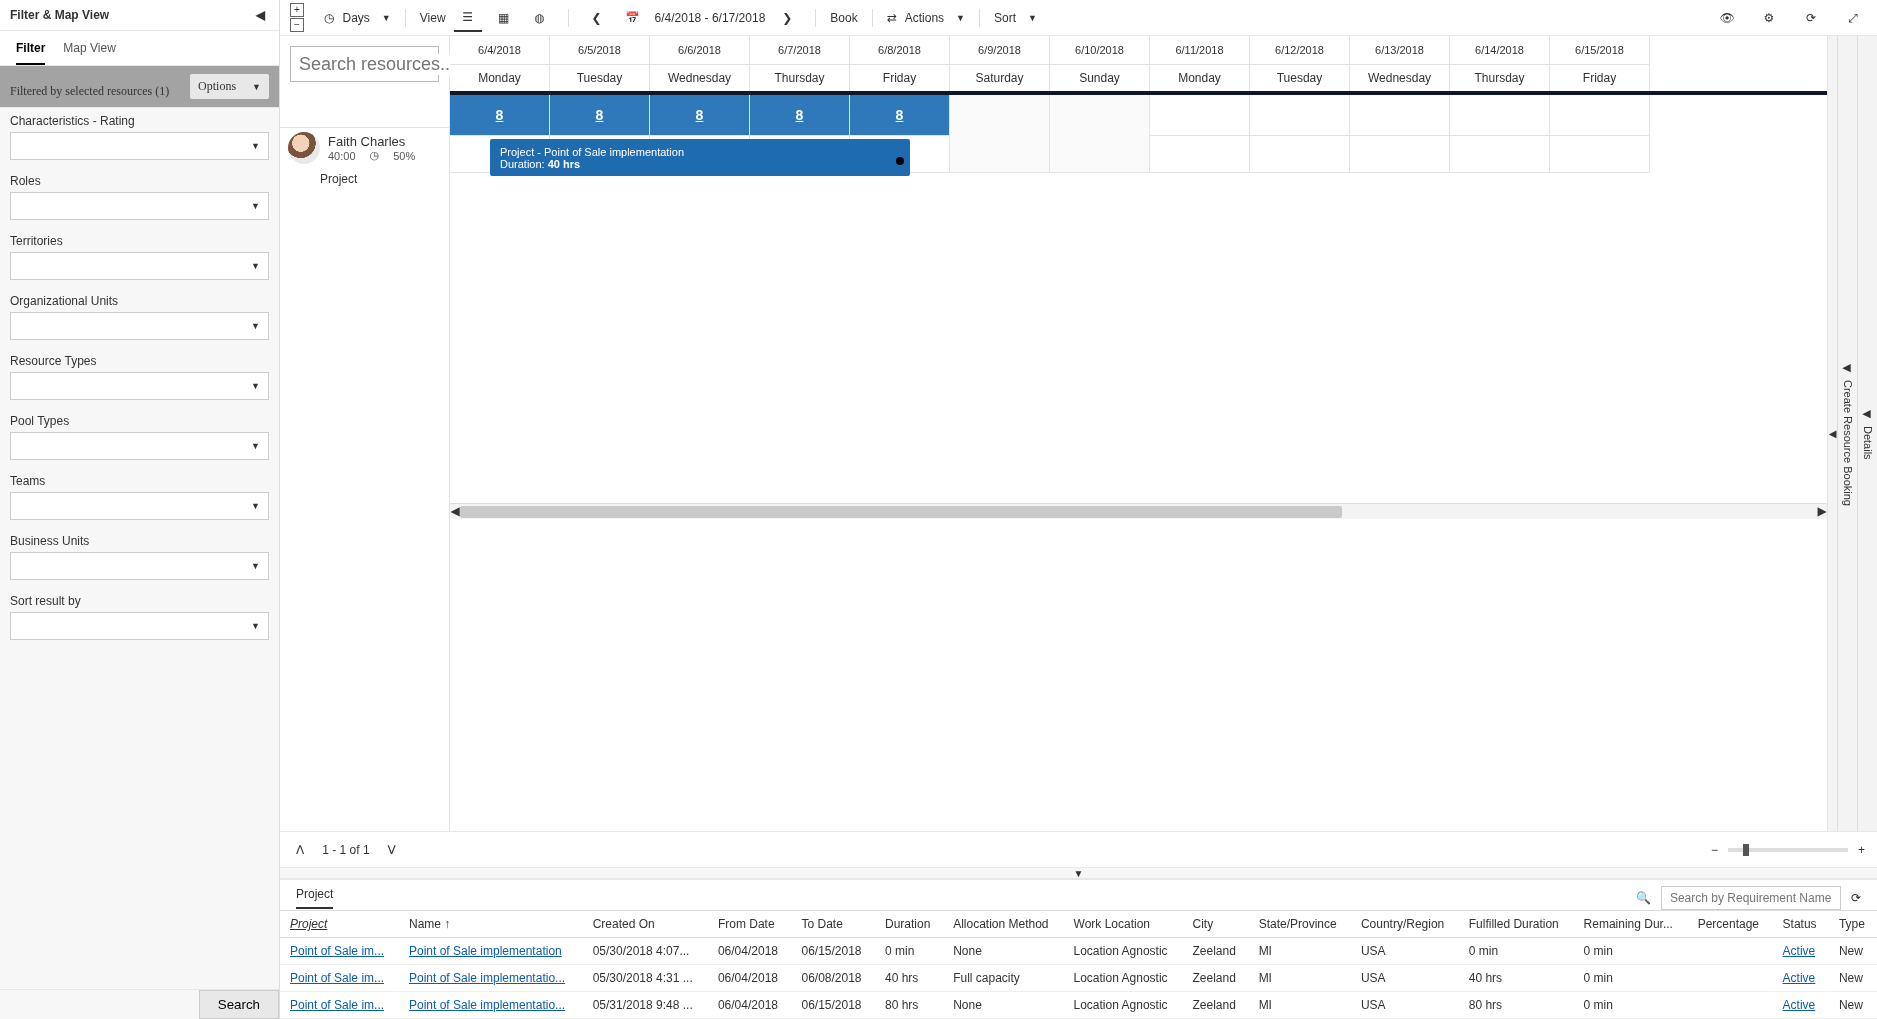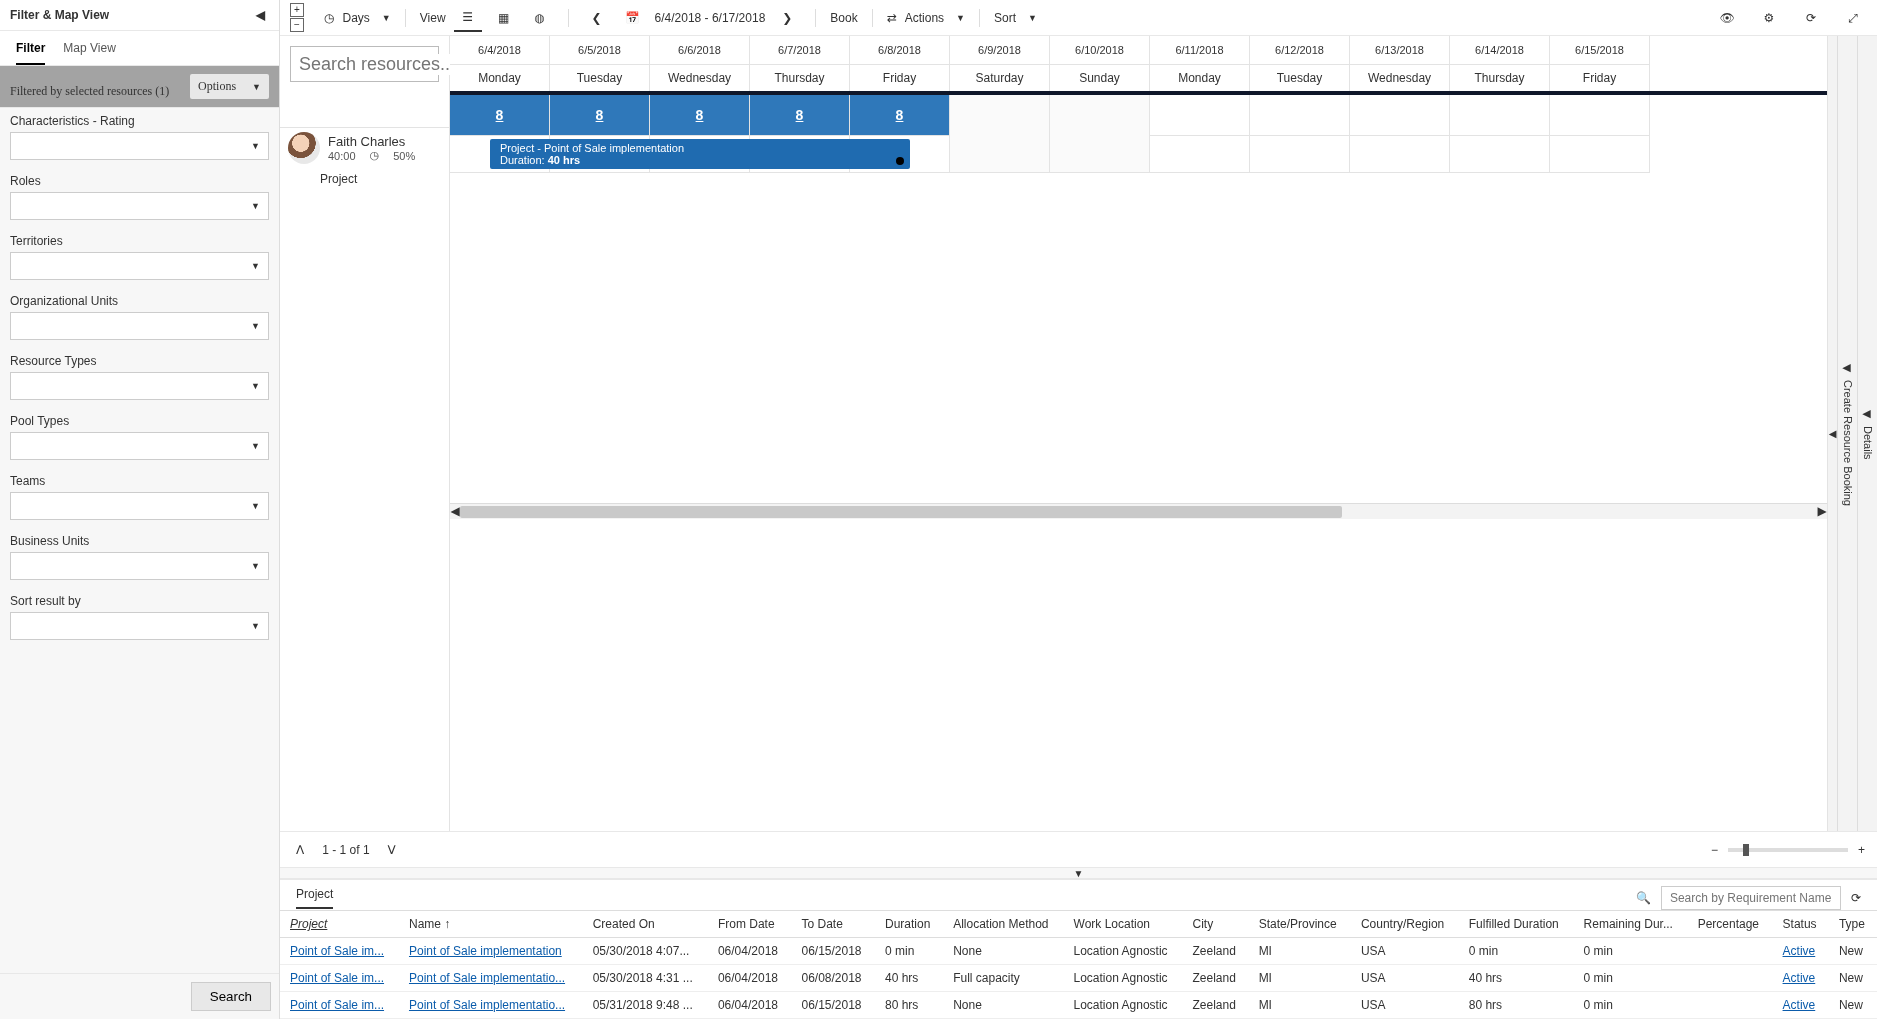--- a/index.html
+++ b/index.html
@@ -79,21 +79,20 @@
   height: 28px;
   border: 1px solid #ccc;
   background: #fff;
   position: relative;
   cursor: pointer;
 }
 .filter-select::after {
   content: "▼"; font-size:9px; position:absolute; right:8px; top:8px; color:#333;
 }
 .fp-foot {
-  padding: 8px;
   text-align: right;
   background: #f7f7f7;
   border-top: 1px solid #e8e8e8;
 }
 .fp-search-btn {
   padding: 6px 18px;
   background: #e8e8e8;
   border: 1px solid #ccc;
   cursor: pointer;
 }
@@ -141,21 +140,21 @@
 .sch-hcell { border-right:1px solid #e3e3e3; }
 .sch-date { font-size:11px; padding:8px 0; text-align:center; border-bottom:1px solid #e3e3e3;}
 .sch-day { font-size:12px; padding:6px 0; text-align:center;}
 .sch-row1 { display:grid; grid-template-columns: repeat(12, 100px); height:40px;}
 .sch-cell { border-right:1px solid #e3e3e3; border-bottom:1px solid #e3e3e3;}
 .sch-cw { background:#2f78ba; color:#fff; text-align:center; line-height:40px; font-size:14px; text-decoration:underline; font-weight:600;}
 .sch-wk { background:#fafafa;}
 .sch-row2 { position:relative; height:38px; display:grid; grid-template-columns: repeat(12, 100px);}
 .sch-row2 .sch-cell { border-bottom:1px solid #e3e3e3;}
 .sch-block {
-  position:absolute; left:40px; top:4px; width:420px; height:30px;
+  position:absolute; left:40px; top:4px; width:420px; height:37px;
   background:#1f6bb0; color:#fff; padding:3px 10px; font-size:11px; border-radius:2px;
   display:flex; flex-direction:column; justify-content:center;
 }
 .sch-block .dot { position:absolute; right:6px; top:18px; width:8px; height:8px; border-radius:50%; background:#000;}
 .hscroll { height:16px; background:#f3f3f3; border-top:1px solid #ddd; display:flex;}
 .hscroll-track { flex:1; position:relative;}
 .hscroll-thumb { position:absolute; height:12px; top:2px; left:0; width:65%; background:#c9c9c9; border-radius:2px;}
 
 .sch-foot {
   height:36px; display:flex; align-items:center; gap:14px; padding:0 12px;

